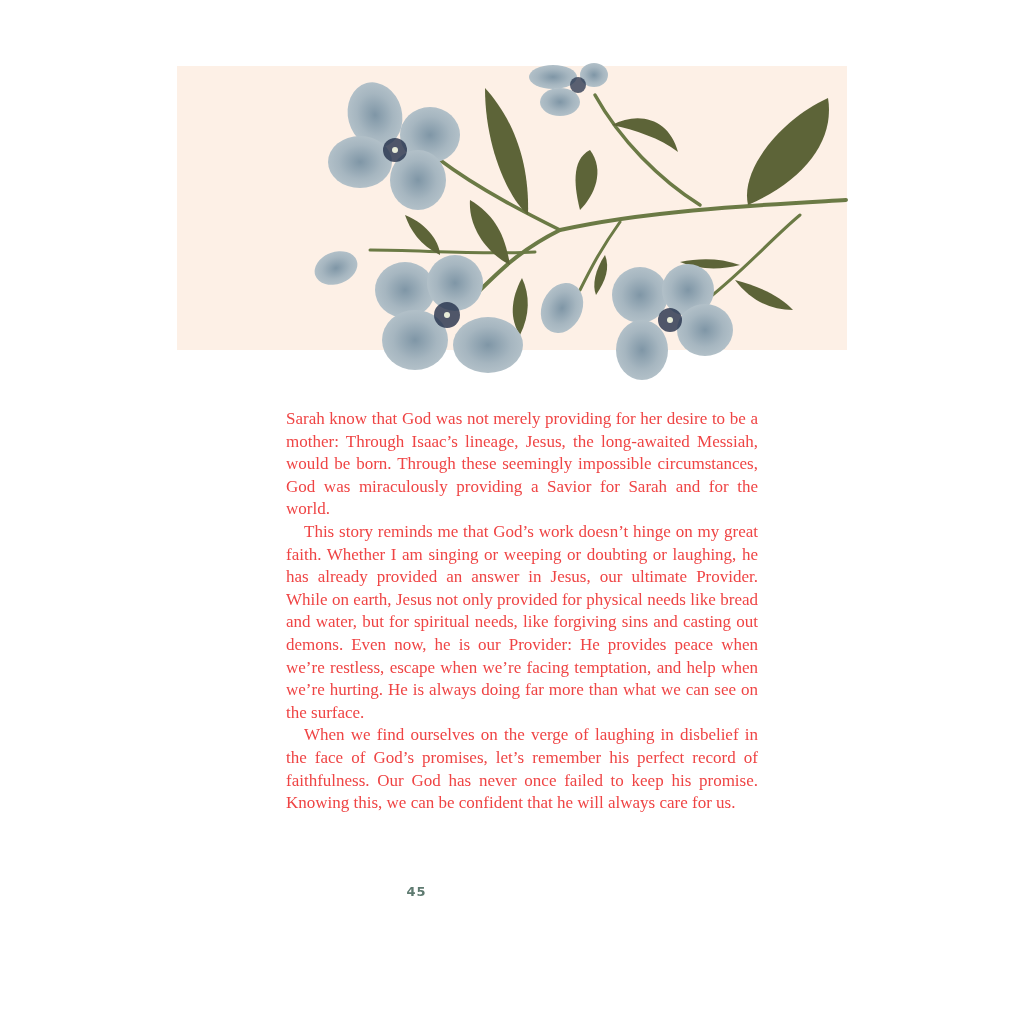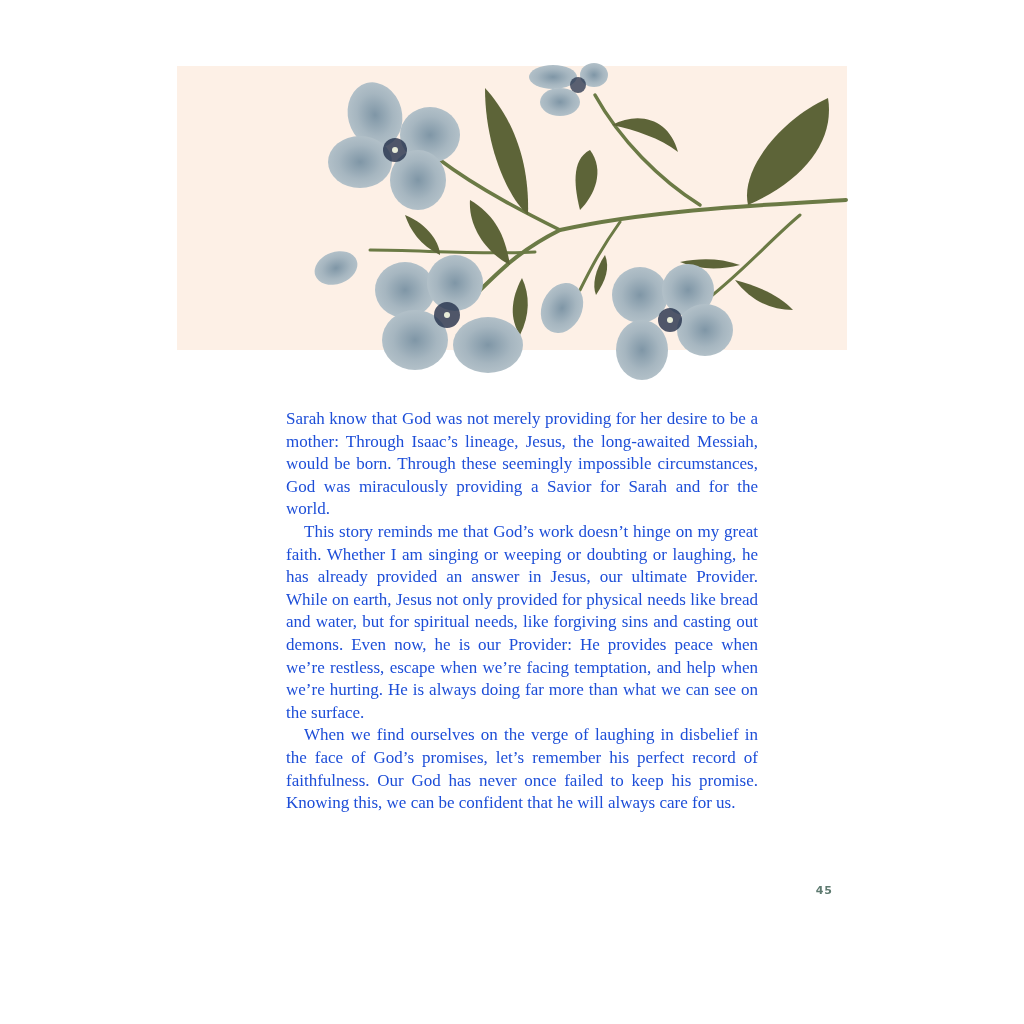--- a/index.html
+++ b/index.html
@@ -5,27 +5,27 @@
     html, body { margin: 0; padding: 0; background: #ffffff; }
     body { width: 1024px; height: 1024px; position: relative; overflow: hidden; }
     .banner {
       position: absolute; left: 177px; top: 66px; width: 670px; height: 284px;
       background: #fdf0e6;
     }
     .illustration { position: absolute; left: 0; top: 0; width: 1024px; height: 1024px; pointer-events: none; }
     .body-text {
       position: absolute; left: 286px; top: 408px; width: 472px;
       font-family: "Liberation Serif", "DejaVu Serif", serif;
-      font-size: 17px; line-height: 22.6px; color: #1d4ed8;
+      font-size: 17px; line-height: 22.6px; color: #ef4444;
     }
     .body-text p { margin: 0; text-align: justify; text-align-last: left; }
     .body-text p.indent { text-indent: 18px; }
     .page-number {
-      position: absolute; left: 0; width: 833px; top: 884px; text-align: right;
-      font-family: "DejaVu Sans", sans-serif; font-size: 11px; font-weight: bold;
+      position: absolute; left: 0; width: 833px; top: 884px; text-align: center;
+      font-family: "DejaVu Sans", sans-serif; font-size: 13px; font-weight: bold;
       letter-spacing: 1px; color: #5e7a70;
     }
   </style>
 </head>
 <body>
 
 <div class="banner"></div>
 
 <svg class="illustration" viewBox="0 0 1024 1024" xmlns="http://www.w3.org/2000/svg">
   <defs>

